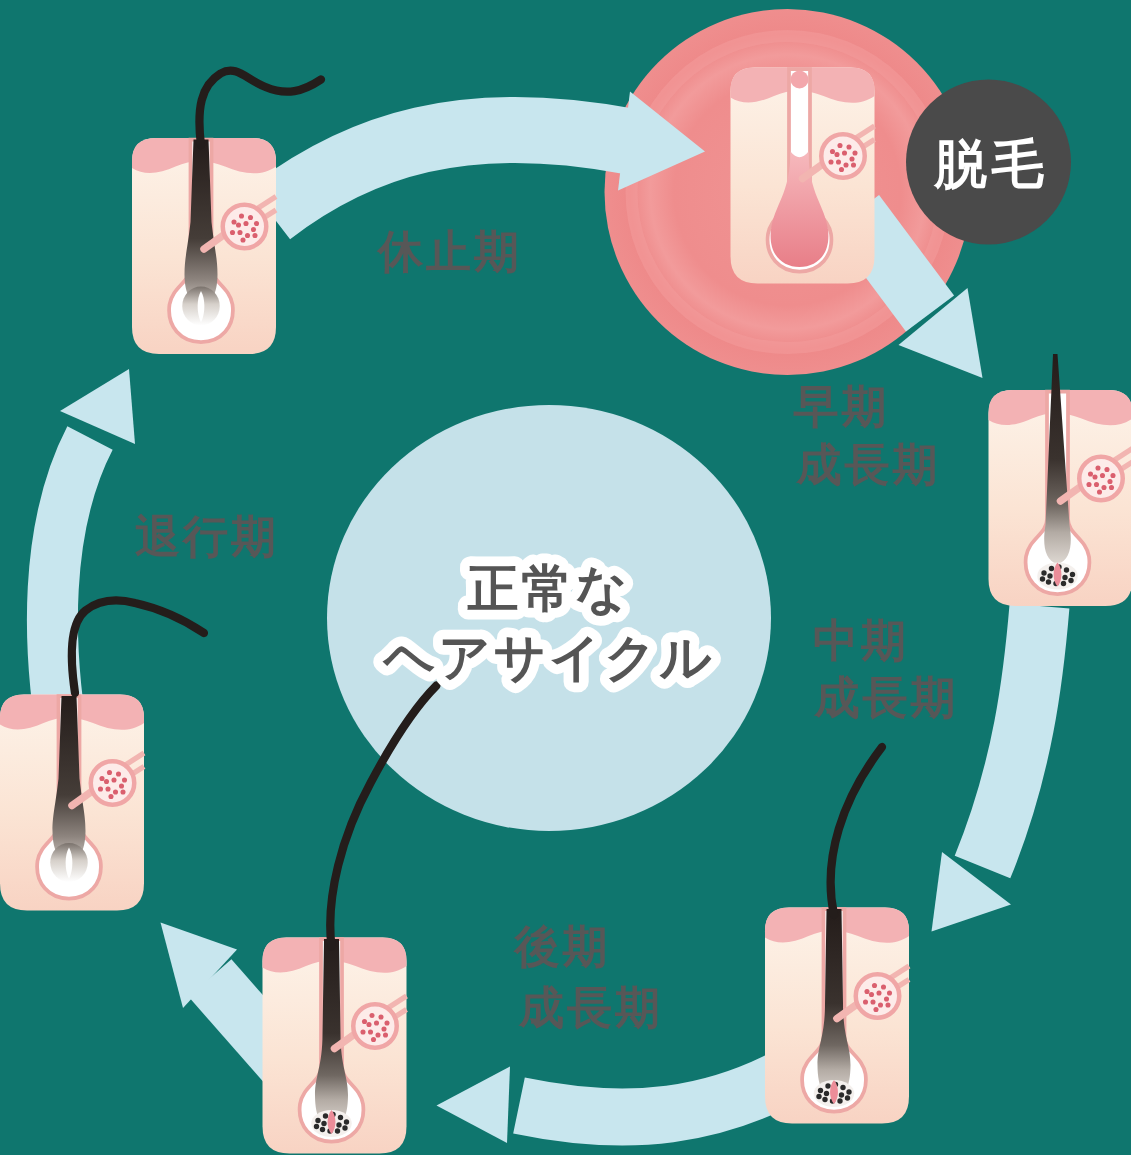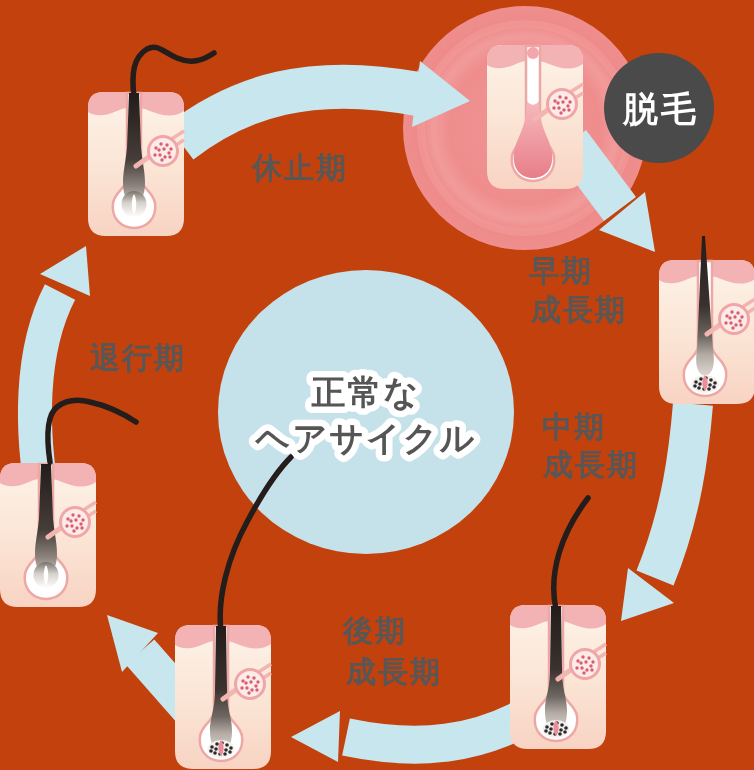--- a/index.html
+++ b/index.html
@@ -1,17 +1,17 @@
 <!DOCTYPE html>
 <html style="--arrow-color: #c8e6ee; --center-circle: #c5e1e9; --highlight-ring: #f4a0a0; --badge-bg: #4a4a4a; --badge-text: #ffffff; --label-color: #575757; --title-color: #555555; --hair: #241d1b; --skin-band: #f3b2b4;"><head>
 <meta charset="utf-8">
 <style>
   html,body{margin:0;padding:0;background:#ffffff;}
   body{width:754px;height:770px;font-family:"DejaVu Sans",sans-serif;}
-  #canvas{position:relative;width:754px;height:770px;overflow:hidden;background:#c2410c;}
+  #canvas{position:relative;width:754px;height:770px;overflow:hidden;background:#0f766e;}
   svg{display:block;}
   text{font-family:"DejaVu Sans",sans-serif;font-weight:bold;}
   .stage-label{fill:var(--label-color);font-size:30px;letter-spacing:2px;}
   .badge-text{fill:var(--badge-text);font-size:35px;letter-spacing:3px;}
   .center-title{fill:var(--title-color);font-size:34px;letter-spacing:2px;
     stroke:#ffffff;stroke-width:13px;stroke-linejoin:round;paint-order:stroke;}
   .arrow-band{fill:none;stroke:var(--arrow-color);}
   .arrow-head{fill:var(--arrow-color);}
 </style>
 </head>

